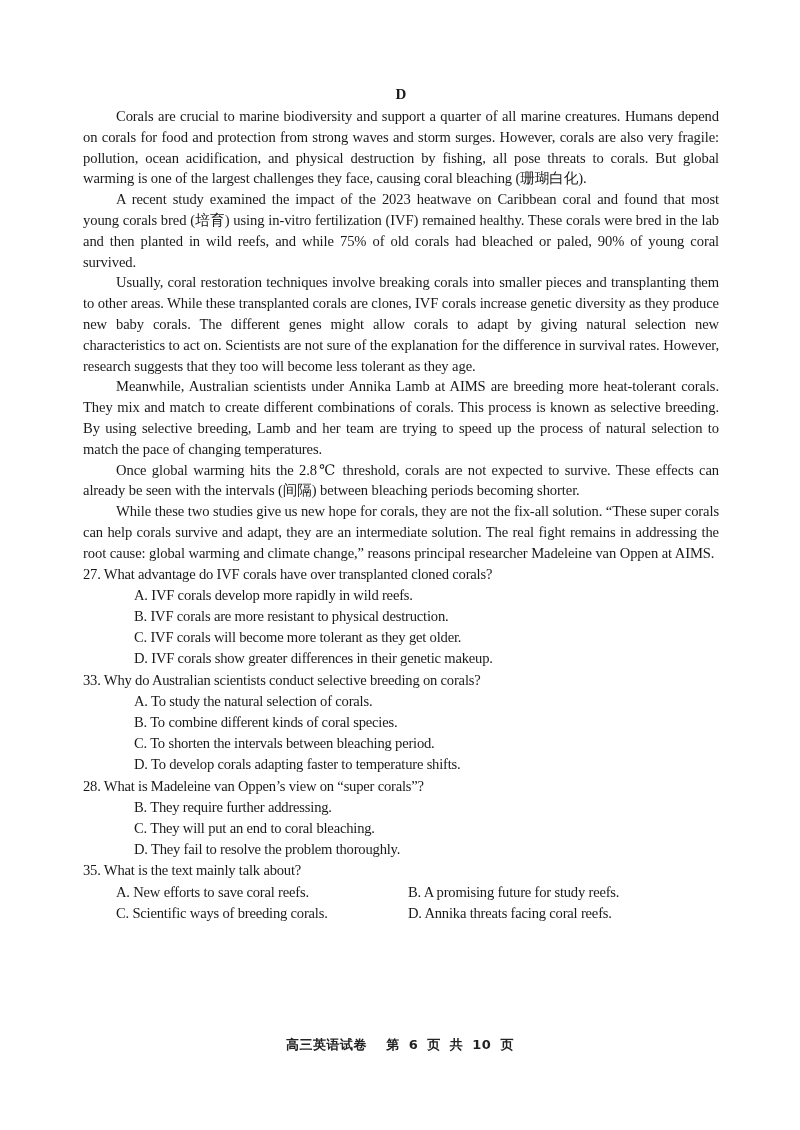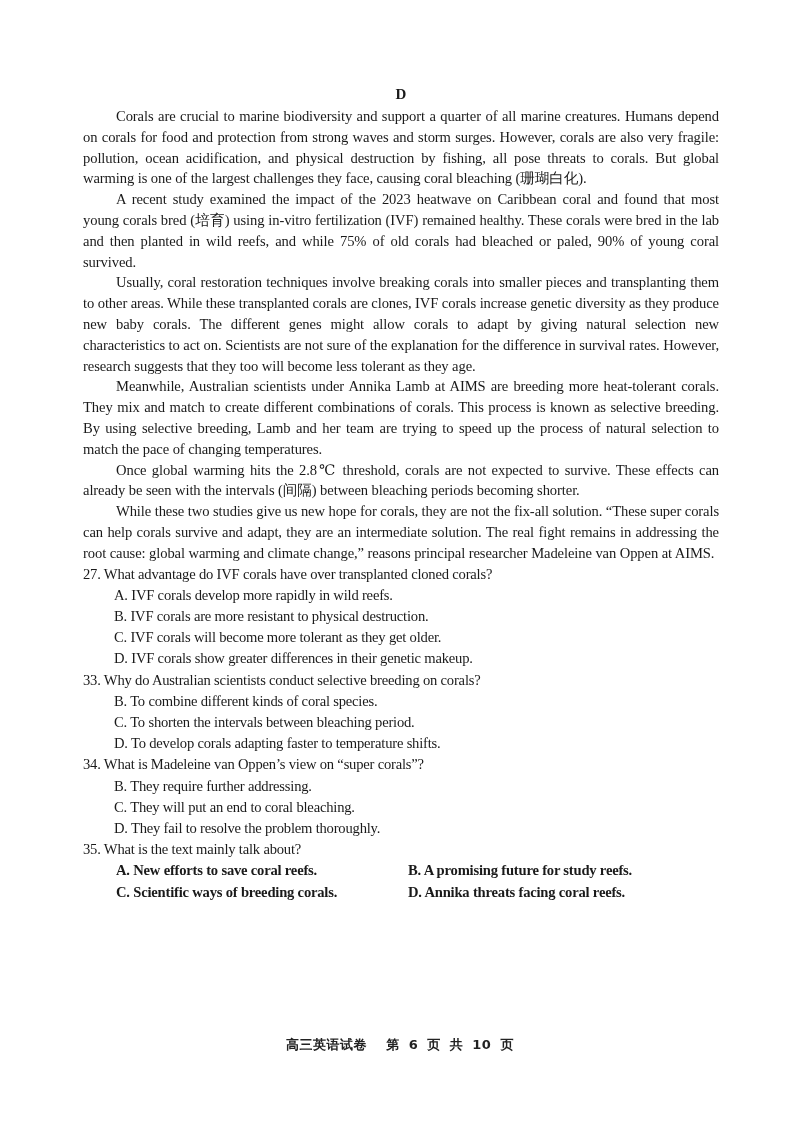--- a/index.html
+++ b/index.html
@@ -41,28 +41,27 @@
     }
     .q-stem {
       font-size: 14.6px;
       line-height: 21.2px;
       margin: 0;
       letter-spacing: -0.2px;
     }
     .q-option {
       font-size: 14.6px;
       line-height: 21.2px;
-      margin: 0 0 0 31px;
+      margin: 0 0 0 51px;
       letter-spacing: -0.2px;
     }
     .q-options-grid {
       display: grid;
       grid-template-columns: 292px 1fr;
       margin-left: 33px;
-      font-weight: bold;
     }
     .q-options-grid .q-option {
       margin: 0;
     }
     .footer {
       position: absolute;
       left: 0;
       width: 800px;
       top: 1036px;
       text-align: center;
@@ -93,27 +92,28 @@
   <div class="question">
     <p class="q-stem">27. What advantage do IVF corals have over transplanted cloned corals?</p>
     <p class="q-option">A. IVF corals develop more rapidly in wild reefs.</p>
     <p class="q-option">B. IVF corals are more resistant to physical destruction.</p>
     <p class="q-option">C. IVF corals will become more tolerant as they get older.</p>
     <p class="q-option">D. IVF corals show greater differences in their genetic makeup.</p>
   </div>
 
   <div class="question">
     <p class="q-stem">33. Why do Australian scientists conduct selective breeding on corals?</p>
+    <p class="q-option">A. To study the natural selection of corals.</p>
     <p class="q-option">B. To combine different kinds of coral species.</p>
     <p class="q-option">C. To shorten the intervals between bleaching period.</p>
     <p class="q-option">D. To develop corals adapting faster to temperature shifts.</p>
   </div>
 
   <div class="question">
-    <p class="q-stem">34. What is Madeleine van Oppen’s view on “super corals”?</p>
+    <p class="q-stem">28. What is Madeleine van Oppen’s view on “super corals”?</p>
     <p class="q-option">B. They require further addressing.</p>
     <p class="q-option">C. They will put an end to coral bleaching.</p>
     <p class="q-option">D. They fail to resolve the problem thoroughly.</p>
   </div>
 
   <div class="question">
     <p class="q-stem">35. What is the text mainly talk about?</p>
     <div class="q-options-grid">
       <p class="q-option">A. New efforts to save coral reefs.</p>
       <p class="q-option">B. A promising future for study reefs.</p>

